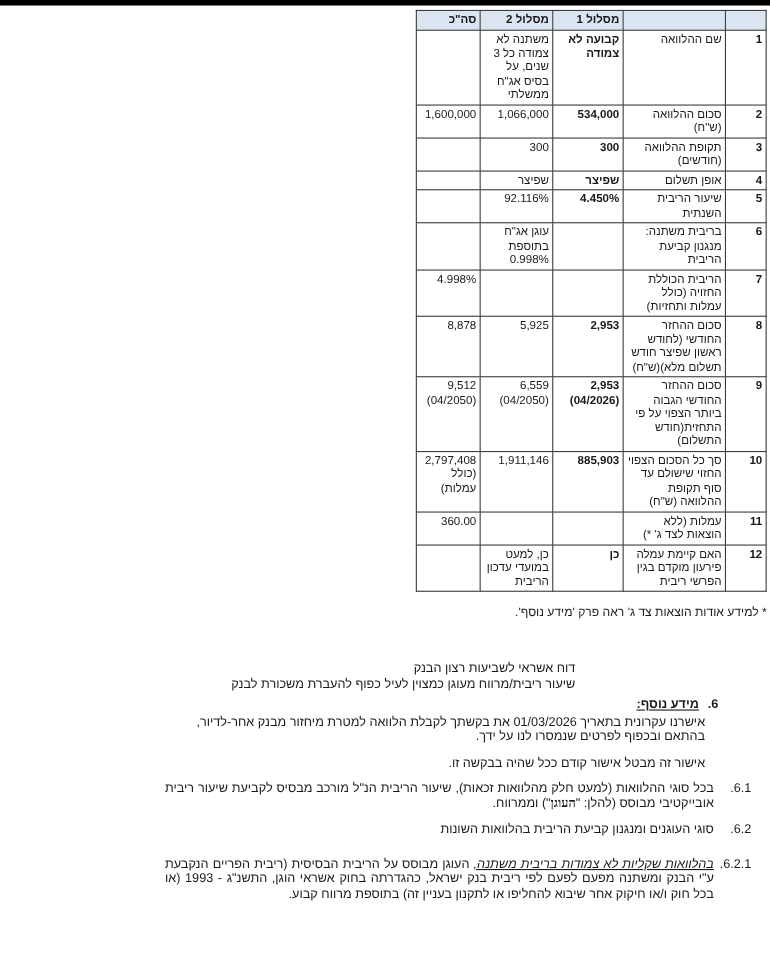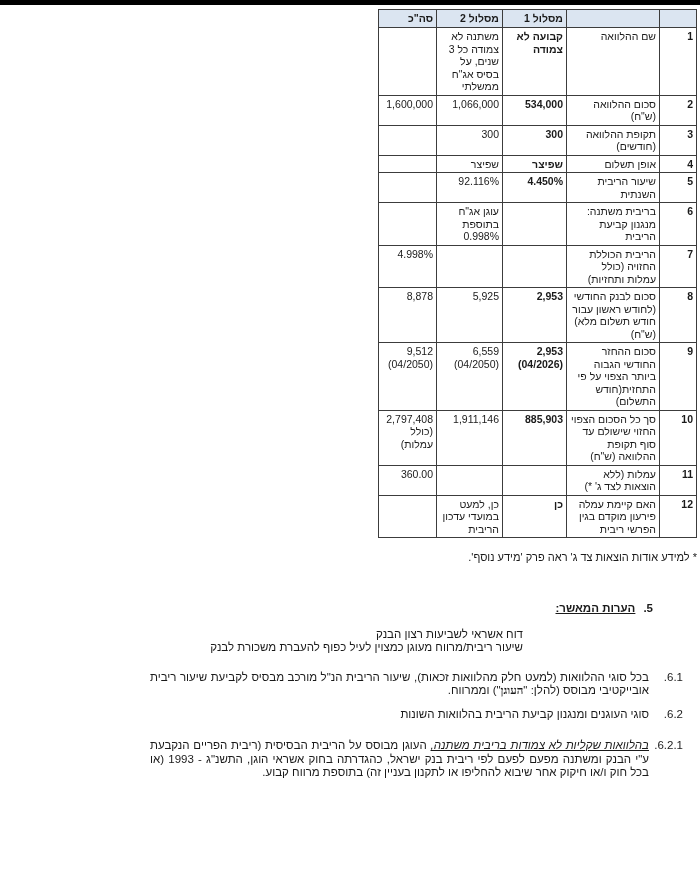--- a/index.html
+++ b/index.html
@@ -136,21 +136,21 @@
         </tr>
         <tr>
           <td class="col-num">7</td>
           <td class="col-label">הריבית הכוללת החזויה (כולל עמלות ותחזיות)</td>
           <td class="col-track1"></td>
           <td class="col-track2"></td>
           <td class="col-total">4.998%</td>
         </tr>
         <tr>
           <td class="col-num">8</td>
-          <td class="col-label">סכום לבנק החודשי (לחודש ראשון עבור חודש תשלום מלא)(ש"ח)</td>
+          <td class="col-label">סכום ההחזר החודשי (לחודש ראשון שפיצר חודש תשלום מלא)(ש"ח)</td>
           <td class="col-track1">2,953</td>
           <td class="col-track2">5,925</td>
           <td class="col-total">8,878</td>
         </tr>
         <tr>
           <td class="col-num">9</td>
           <td class="col-label">סכום ההחזר החודשי הגבוה ביותר הצפוי על פי התחזית(חודש התשלום)</td>
           <td class="col-track1">2,953 (04/2026)</td>
           <td class="col-track2">6,559 (04/2050)</td>
           <td class="col-total">9,512 (04/2050)</td>
@@ -178,32 +178,36 @@
         </tr>
       </tbody>
   </table>
 
 
   <div class="footnote">* למידע אודות הוצאות צד ג' ראה פרק 'מידע נוסף'.</div>
 
   <div class="sections">
 
     <div class="sec">
-      <div class="sec-head">
-        <span class="sec-num">5.</span><span class="sec-title">הערות המאשר:</span>
-      </div>
       <div class="sec5-body">
         <div>דוח אשראי לשביעות רצון הבנק</div>
         <div>שיעור ריבית/מרווח מעוגן כמצוין לעיל כפוף להעברת משכורת לבנק</div>
       </div>
     </div>
 
     <div class="gap6"></div>
 
     <div class="sec">
+      <div class="sec-head">
+        <span class="sec-num">6.</span><span class="sec-title">מידע נוסף:</span>
+      </div>
+      <div class="sec6-body">
+        <div class="para">אישרנו עקרונית בתאריך 01/03/2026 את בקשתך לקבלת הלוואה למטרת מיחזור מבנק אחר-לדיור, בהתאם ובכפוף לפרטים שנמסרו לנו על ידך.</div>
+        <div class="para">אישור זה מבטל אישור קודם ככל שהיה בבקשה זו.</div>
+      </div>
     </div>
 
     <div class="sub-item">
       <span class="sub-num">6.1.</span>
       <div class="sub-body"><span>בכל סוגי ההלוואות (למעט חלק מהלוואות זכאות), שיעור הריבית הנ"ל מורכב מבסיס לקביעת שיעור ריבית אובייקטיבי מבוסס (להלן: "</span><span class="b">העוגן</span><span>") וממרווח.</span></div>
     </div>
 
     <div class="sub-item">
       <span class="sub-num">6.2.</span>
       <div class="sub-body plain">

